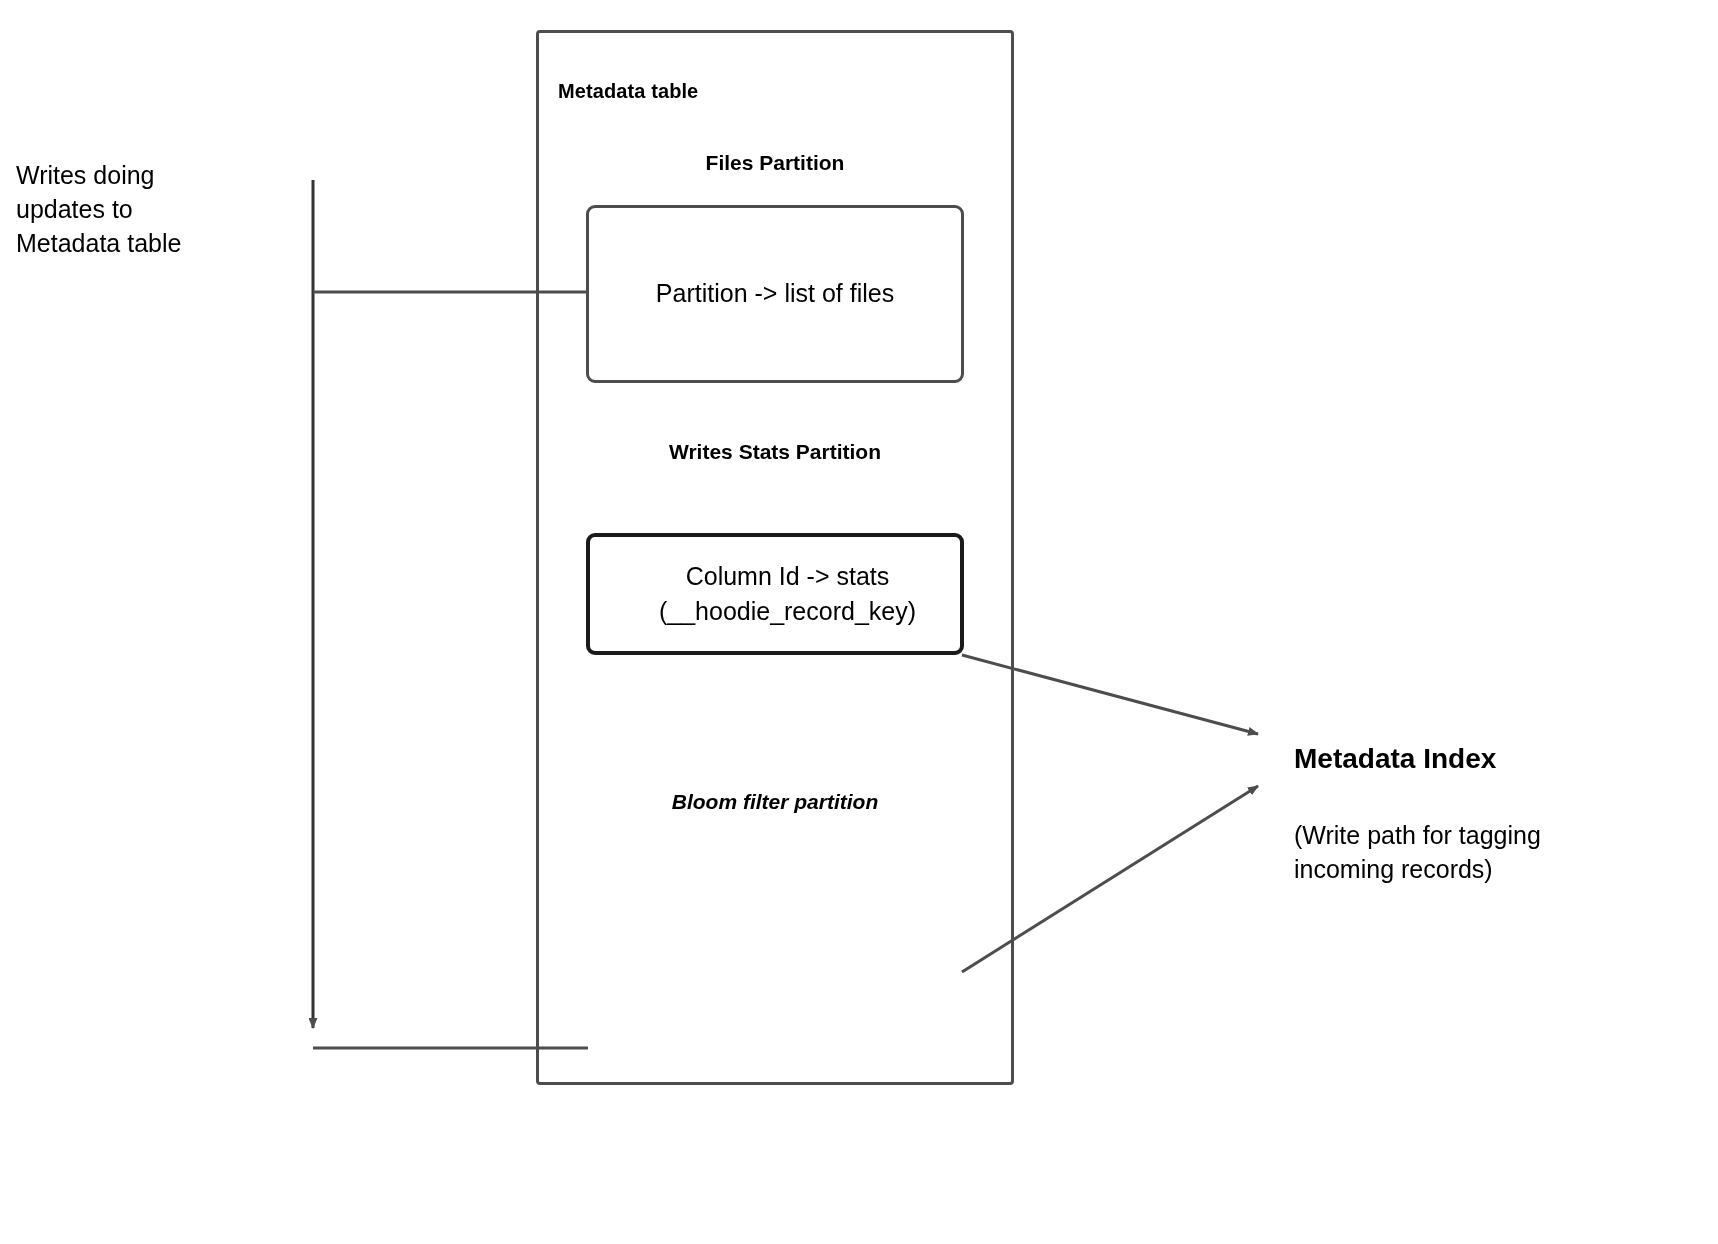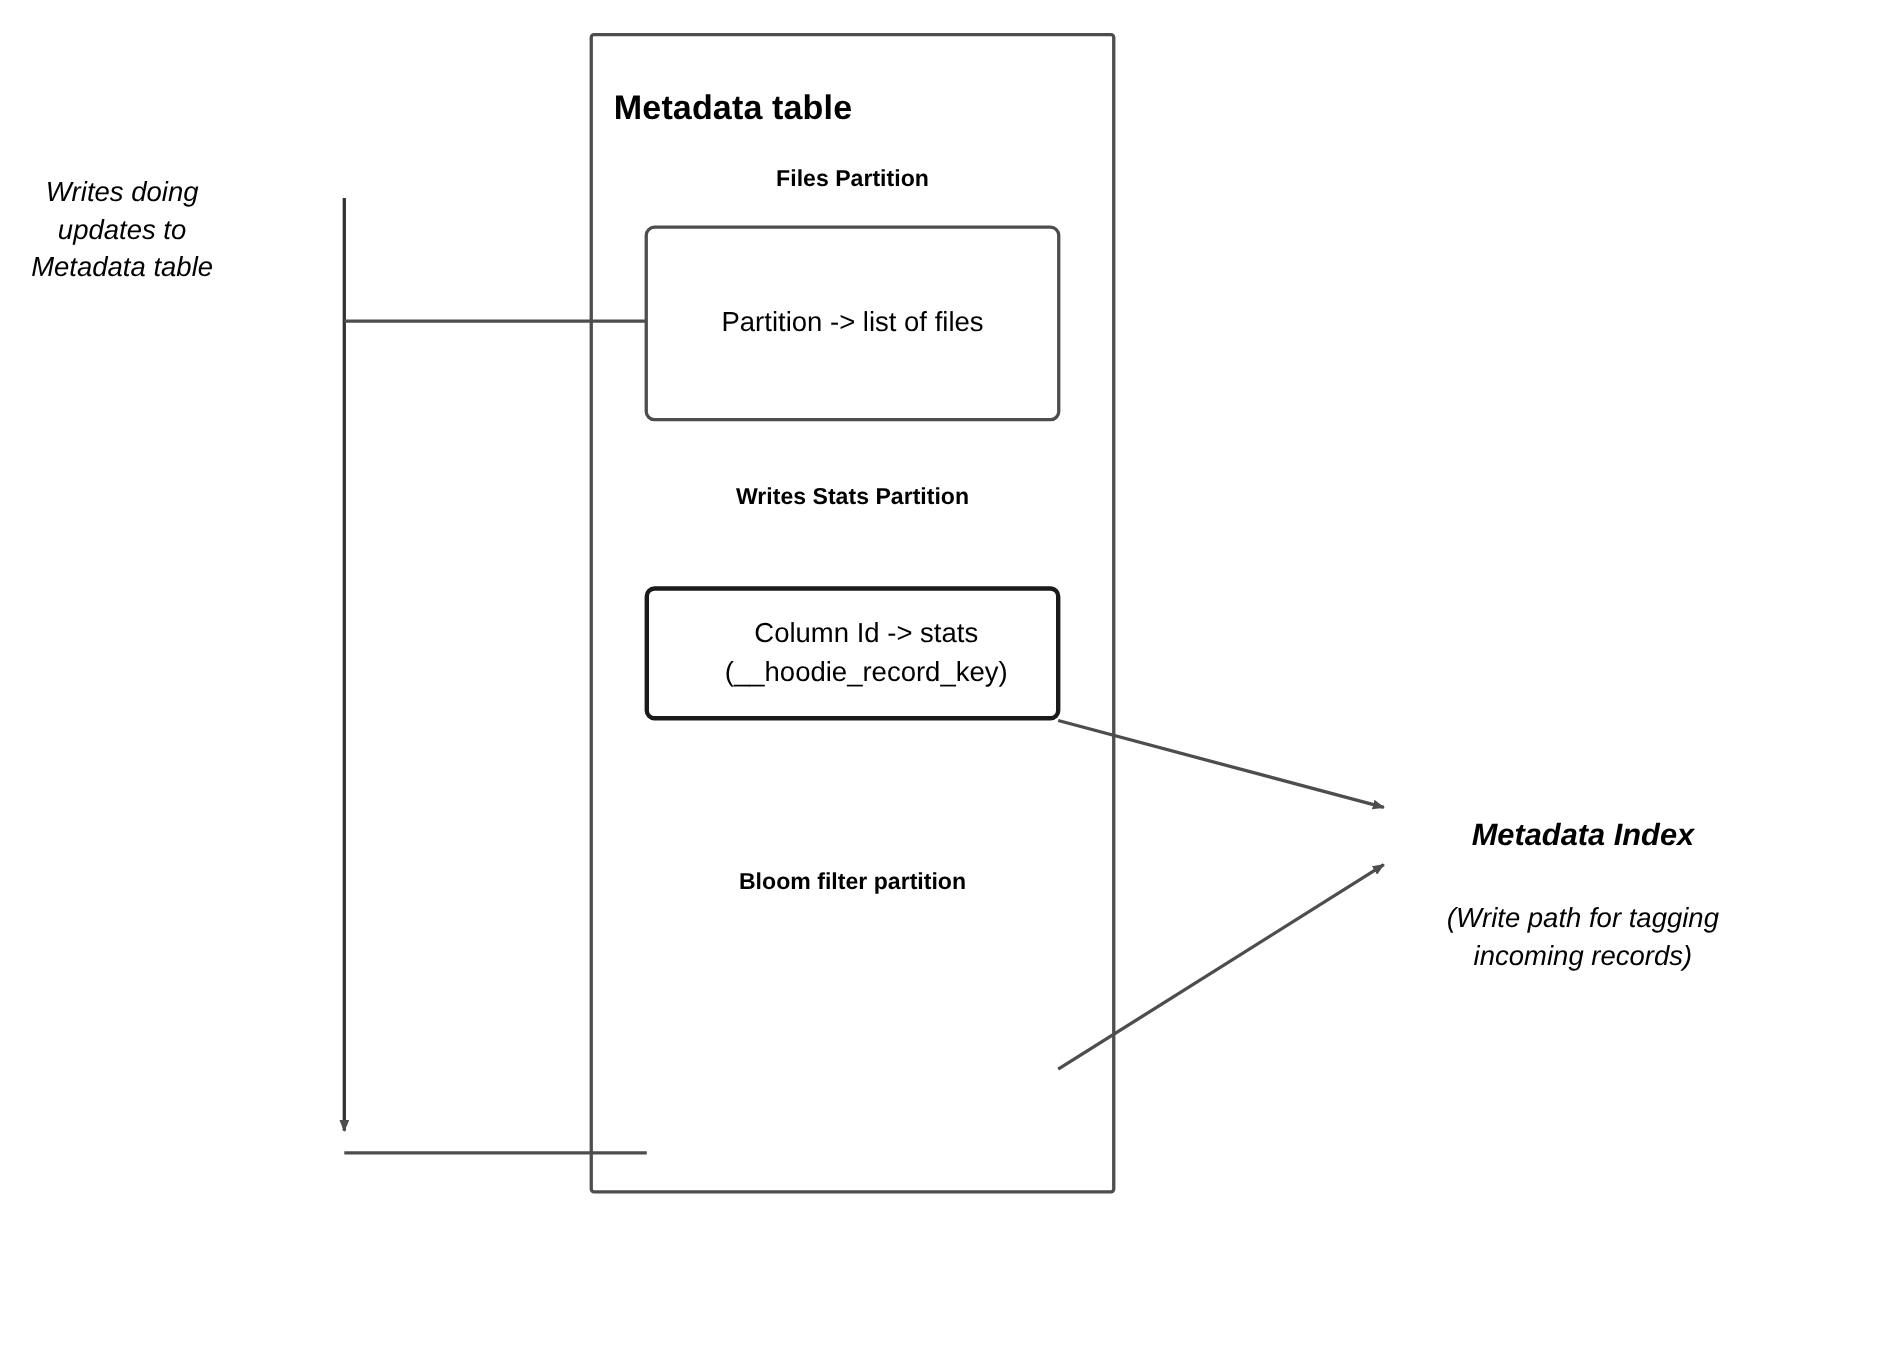--- a/index.html
+++ b/index.html
@@ -21,61 +21,59 @@
   #wires {
     position: absolute;
     left: 0;
     top: 0;
     width: 1718px;
     height: 1244px;
     pointer-events: none;
   }
   .node-text {
     position: absolute;
-    text-align: center;
     line-height: 1.32;
     white-space: pre-line;
-    font-style: italic;
   }
 
   
   #metadata-table-container {
     position: absolute;
     left: 536px;
     top: 30px;
     width: 478px;
     height: 1055px;
     border: 3px solid #4d4d4d;
     border-radius: 4px;
     box-sizing: border-box;
     background: transparent;
   }
   #metadata-table-title {
     position: absolute;
     left: 558px;
     top: 80px;
-    font-size: 31px;
+    font-size: 20px;
     font-weight: bold;
     letter-spacing: 0.1px;
     text-align: right;
   }
 
   
   .partition-heading {
     position: absolute;
     font-size: 21px;
     font-weight: bold;
     text-align: center;
     line-height: 1.42;
     width: 420px;
     left: 565px;
   }
   #files-partition-heading { top: 148px; }
   #column-stats-partition-heading { top: 437px; }
-  #bloom-filter-partition-heading { top: 787px; }
+  #bloom-filter-partition-heading { top: 787px; font-style: italic; }
 
   
   .inner-box {
     position: absolute;
     left: 586px;
     width: 378px;
     box-sizing: border-box;
     border: 3px solid #4d4d4d;
     border-radius: 9px;
     background: #ffffff;

